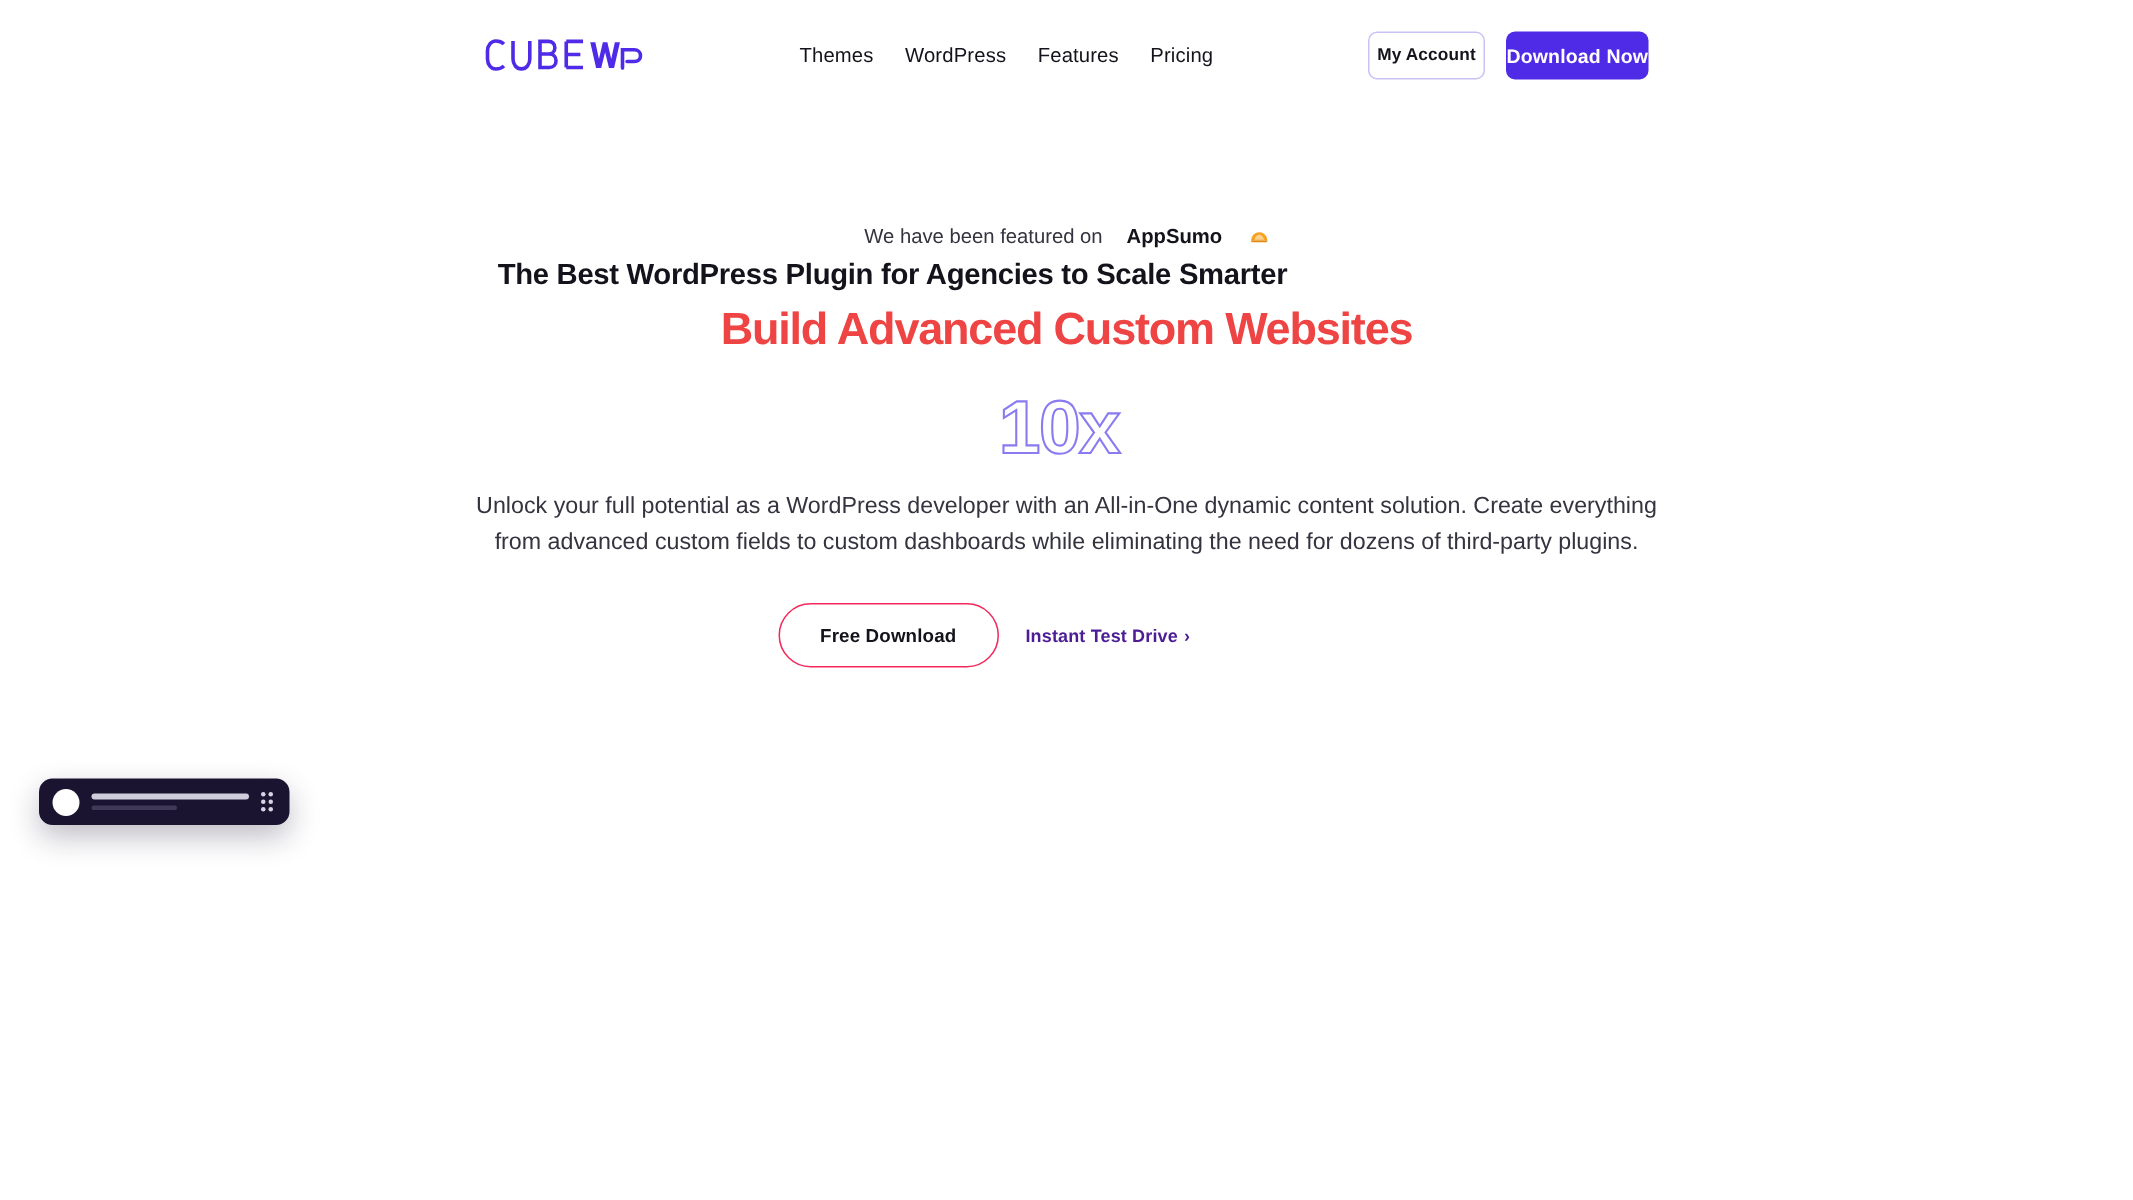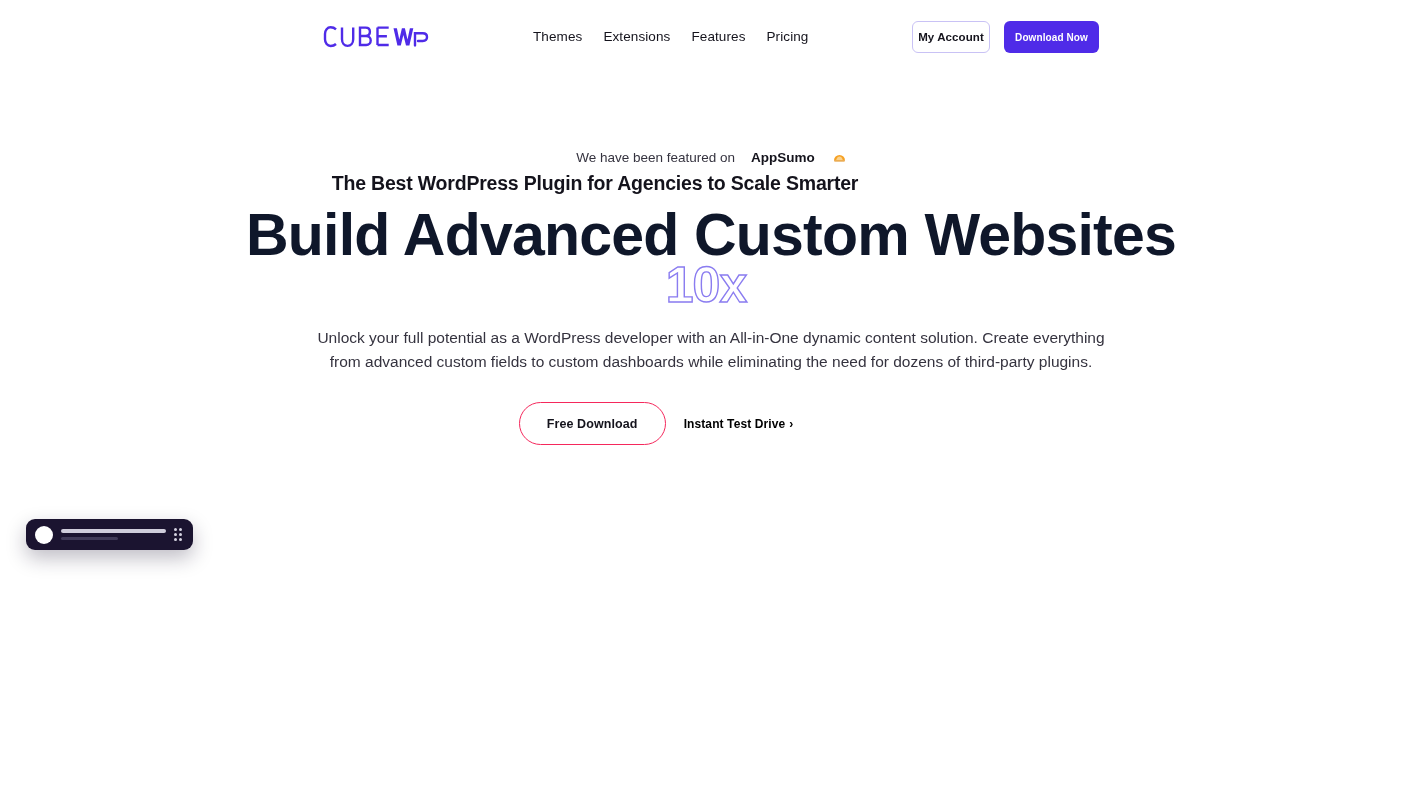--- a/index.html
+++ b/index.html
@@ -43,21 +43,21 @@
     border: 1px solid #c9c2f5; border-radius: 6px;
     background: #fff; color: #14131c;
     font-size: 11.5px; font-weight: 600; letter-spacing: 0.1px;
     cursor: pointer; font-family: inherit;
   }
   .btn-download {
     display: flex; align-items: center; justify-content: center;
     width: 95px; height: 32px;
     border: none; border-radius: 6px;
     background: #4f2be8; color: #fff;
-    font-size: 10px; font-weight: 600; letter-spacing: 0.1px;
+    font-size: 13px; font-weight: 600; letter-spacing: 0.1px;
     cursor: pointer; font-family: inherit;
   }
 
   
   .hero { position: absolute; top: 0; left: 0; width: 1422px; text-align: center; }
 
   .eyebrow {
     position: absolute; top: 150px; left: 0; width: 1422px;
     font-size: 13.5px; color: #35333f; font-weight: 400;
     display: flex; align-items: center; justify-content: center; gap: 16px;
@@ -66,21 +66,21 @@
   .sumo-icon { display: inline-block; width: 13px; height: 13px; margin-left: 2px; }
 
   .subhead {
     position: absolute; top: 172px; left: 0; width: 1190px;
     font-size: 19.5px; font-weight: 700; color: #14131c;
     letter-spacing: -0.2px;
   }
 
   .h1a {
     position: absolute; top: 203px; left: 0; width: 1422px;
-    font-size: 59px; font-weight: 800; color: #0f172a;
+    font-size: 30px; font-weight: 800; color: #ef4444;
     letter-spacing: -0.8px; line-height: 1.1;
   }
   .h1b {
     position: absolute; top: 258px; left: 0; width: 1422px;
     font-size: 47px; font-weight: 800; color: #14131c;
     letter-spacing: -0.8px; line-height: 1.1;
     display: flex; align-items: center; justify-content: center; gap: 0px;
   }
   .ten-x {
     font-size: 50px; font-weight: 800; letter-spacing: -1px;
@@ -101,21 +101,21 @@
   }
   .btn-free {
     display: flex; align-items: center; justify-content: center;
     width: 147px; height: 43px;
     border: 1.6px solid #f5285c; border-radius: 999px;
     background: #fff; color: #14131c;
     font-size: 12.5px; font-weight: 600; letter-spacing: 0.1px;
     cursor: pointer; font-family: inherit;
   }
   .link-test {
-    font-size: 12px; font-weight: 600; color: #000000;
+    font-size: 12px; font-weight: 600; color: #4c1d95;
     text-decoration: none; letter-spacing: 0.1px;
     display: flex; align-items: flex-start; gap: 4px;
   }
 
   
   .illus { position: absolute; top: 480px; left: 0; width: 1422px; height: 320px; }
   .pill-dark {
     position: absolute; left: 26px; top: 39px; width: 167px; height: 31px;
     background: #1b1430; border-radius: 9px;
     box-shadow: 0 8px 20px rgba(25,18,48,.28);
@@ -149,21 +149,21 @@
           <path d="M70.5 3.2h3.4l2.4 11.2 2.6-11.2h3l2.6 11.2 2.4-11.2h3.4L86.4 20.4h-3.4L80.4 9.9 77.8 20.4h-3.4z"></path>
         </g>
         <g fill="none" stroke="#4f2be8" stroke-width="2.4" stroke-linecap="round">
           <path d="M92 20.4V8.2h7.8c2.6 0 4.2 1.6 4.2 3.9s-1.6 3.9-4.2 3.9H95"></path>
         </g>
       </svg>
     </a>
 
     <nav class="nav">
       <a href="#">Themes</a>
-      <a href="#">Extensions</a>
+      <a href="#">WordPress</a>
       <a href="#">Features</a>
       <a href="#">Pricing</a>
     </nav>
 
     <div class="header-actions">
       <button class="btn-account">My Account</button>
       <button class="btn-download">Download Now</button>
     </div>
   </header>
 

